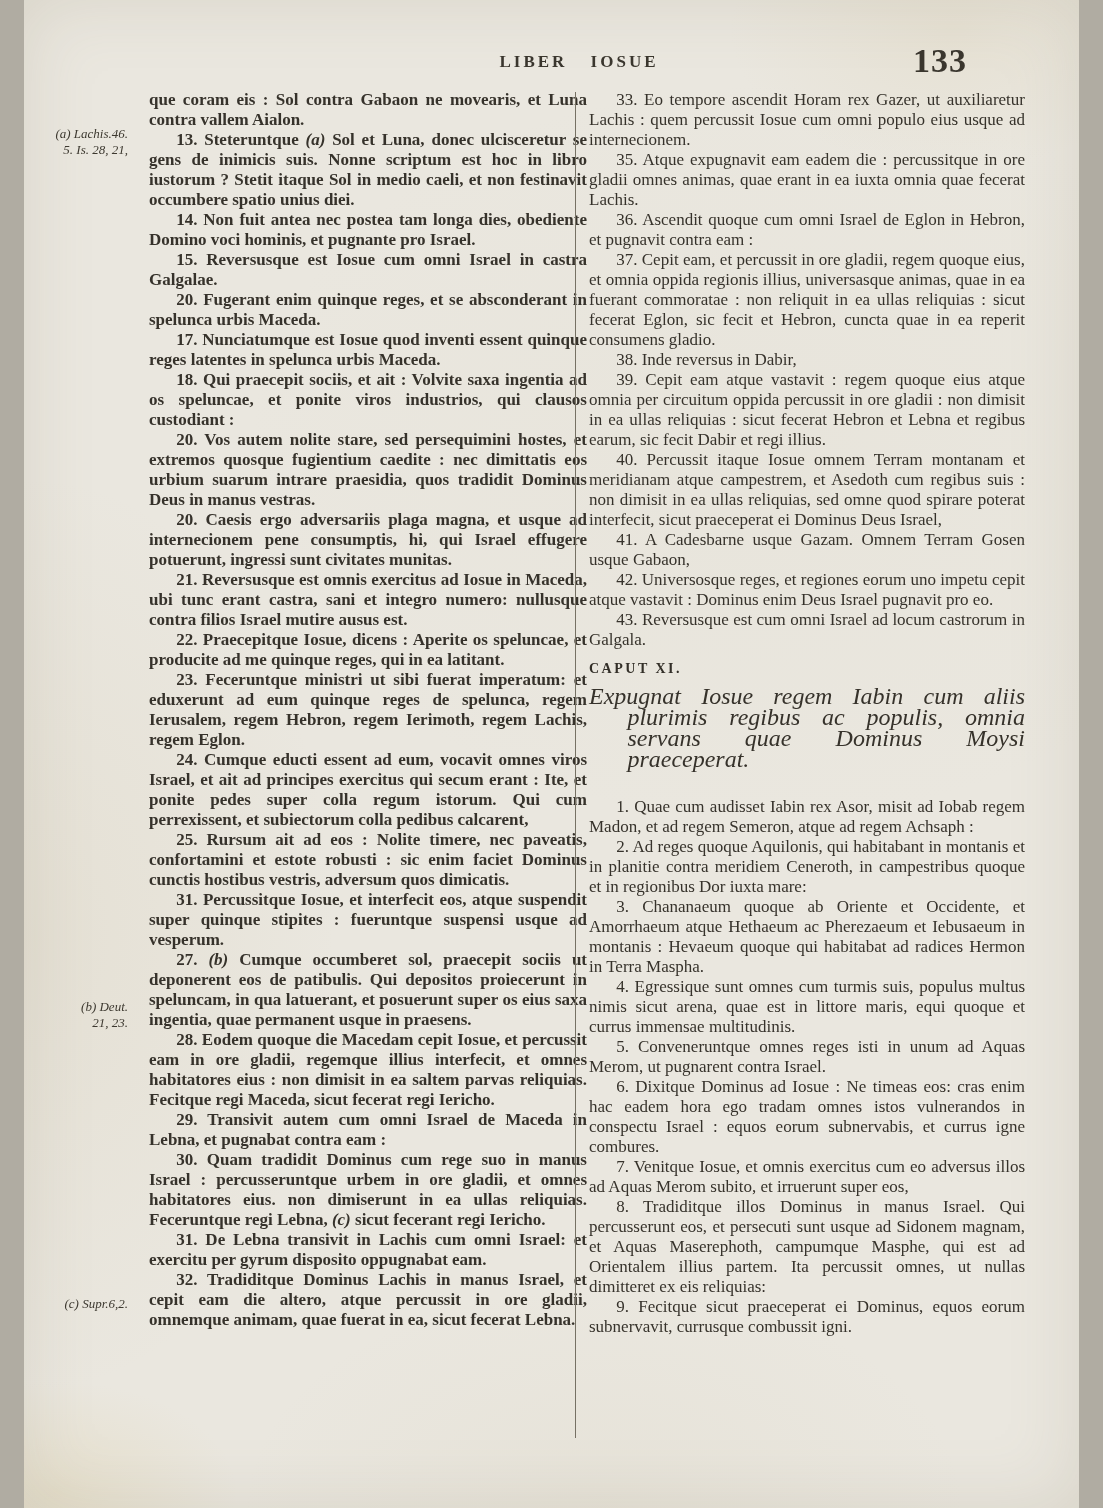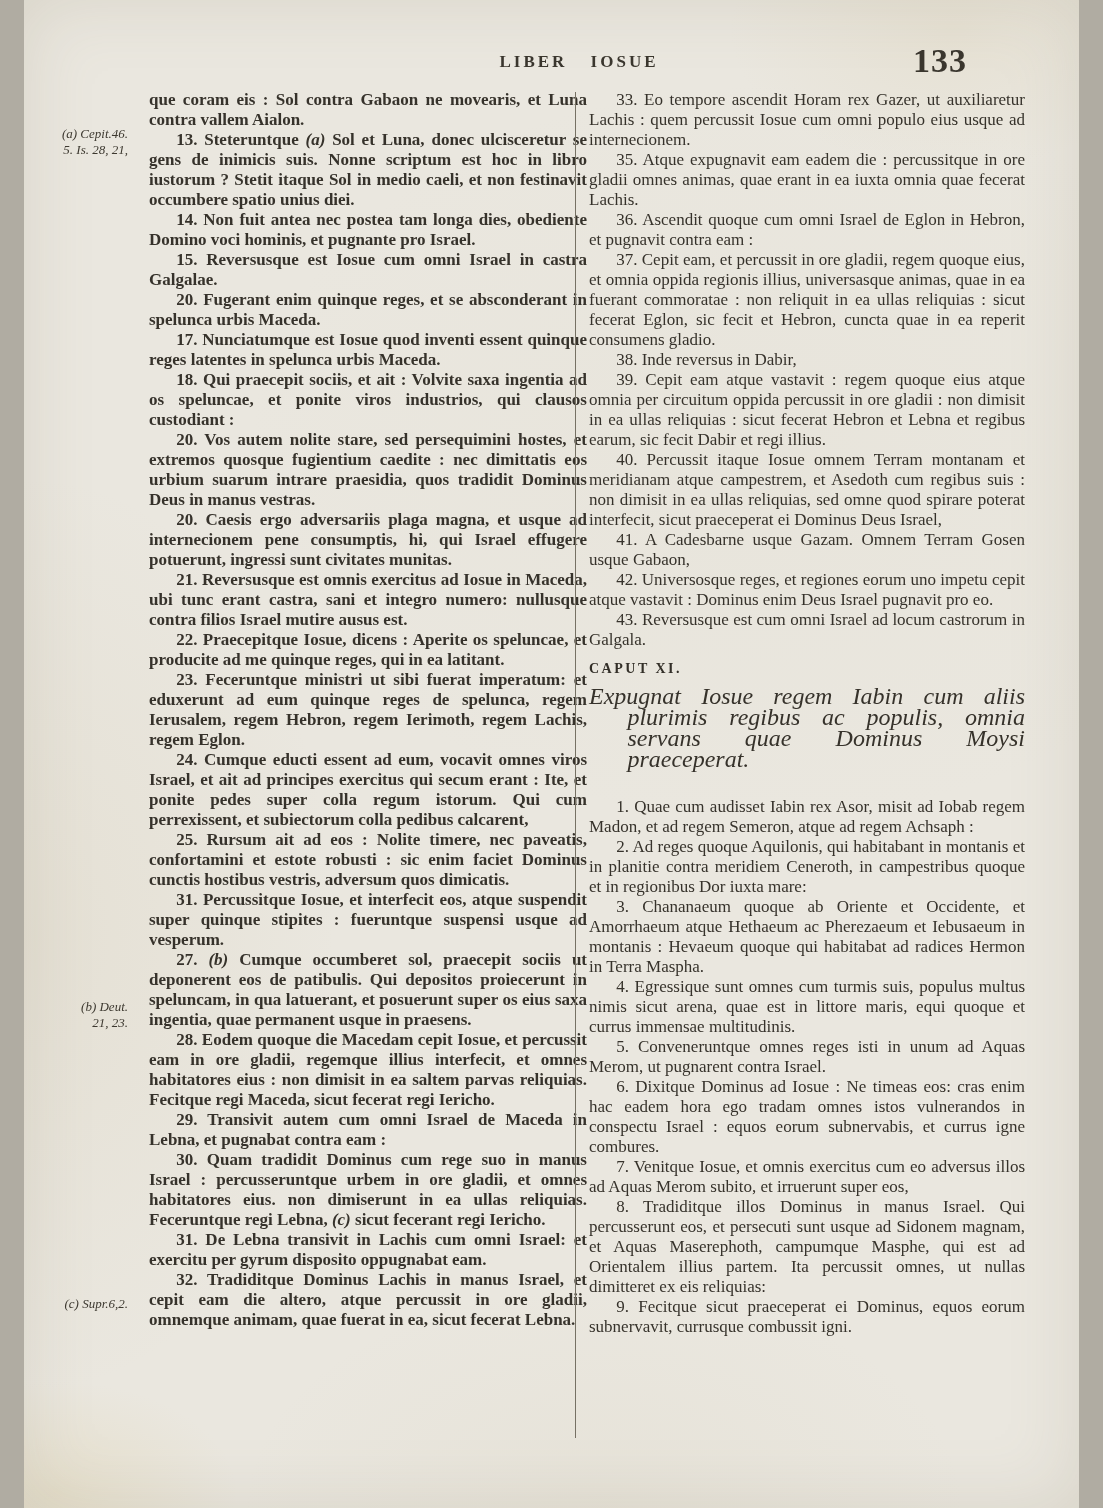--- a/index.html
+++ b/index.html
@@ -71,21 +71,21 @@
 </style>
 </head>
 <body>
 
 <div class="page">
 
   <div class="running-head">LIBER IOSUE</div>
   <div class="page-number">133</div>
 
   <div class="margin-note note-a">
-    <div>(a) Cepit.46.</div>
+    <div>(a) Lachis.46.</div>
     <div>5. Is. 28, 21,</div>
   </div>
   <div class="margin-note note-b">
     <div>(b) Deut.</div>
     <div>21, 23.</div>
   </div>
   <div class="margin-note note-c">
     <div>(c) Supr.6,2.</div>
   </div>
 

